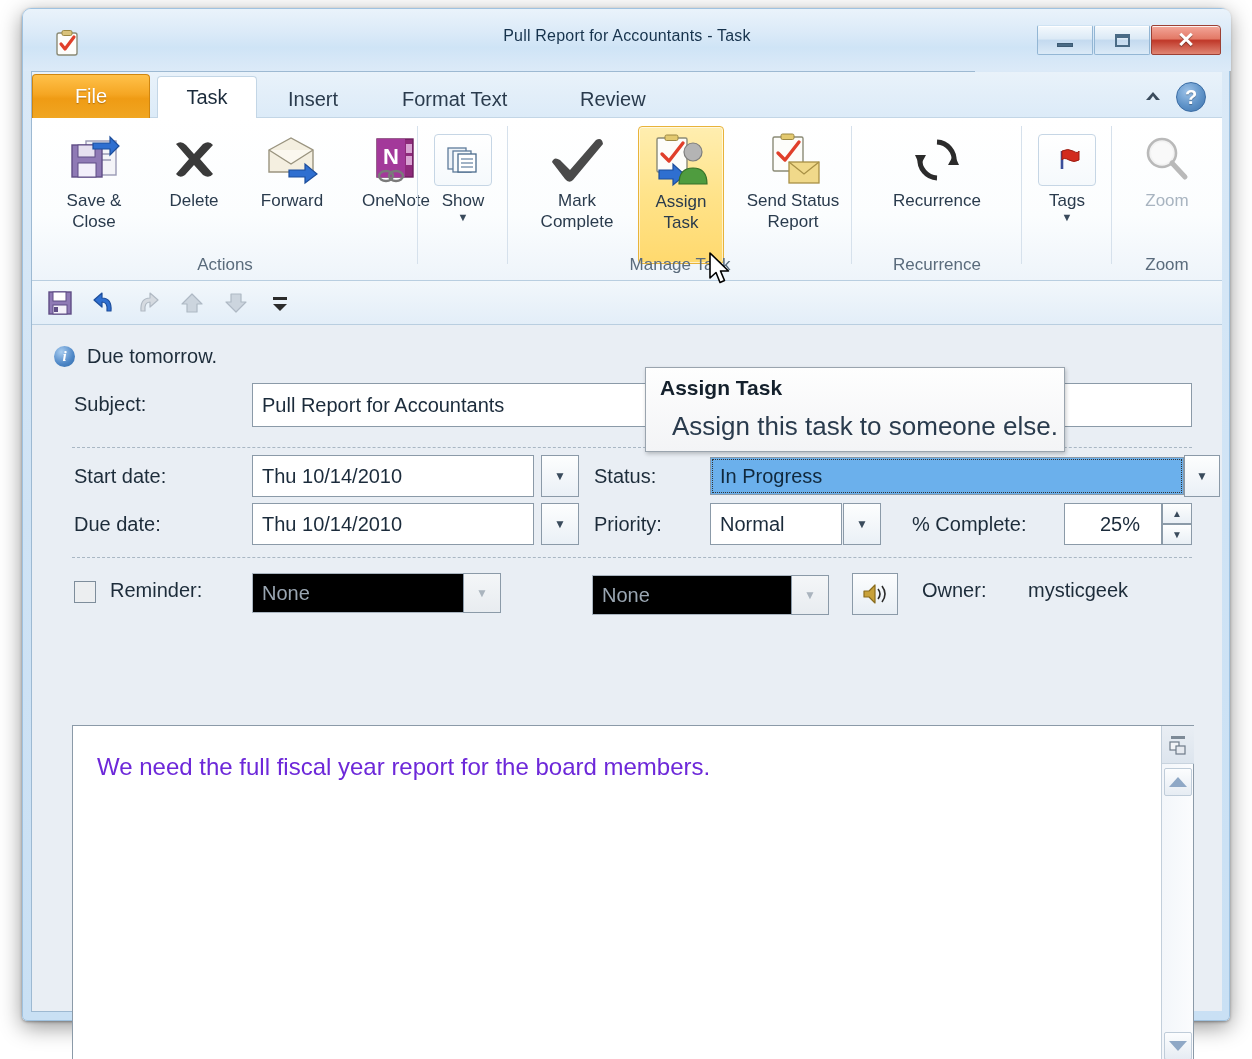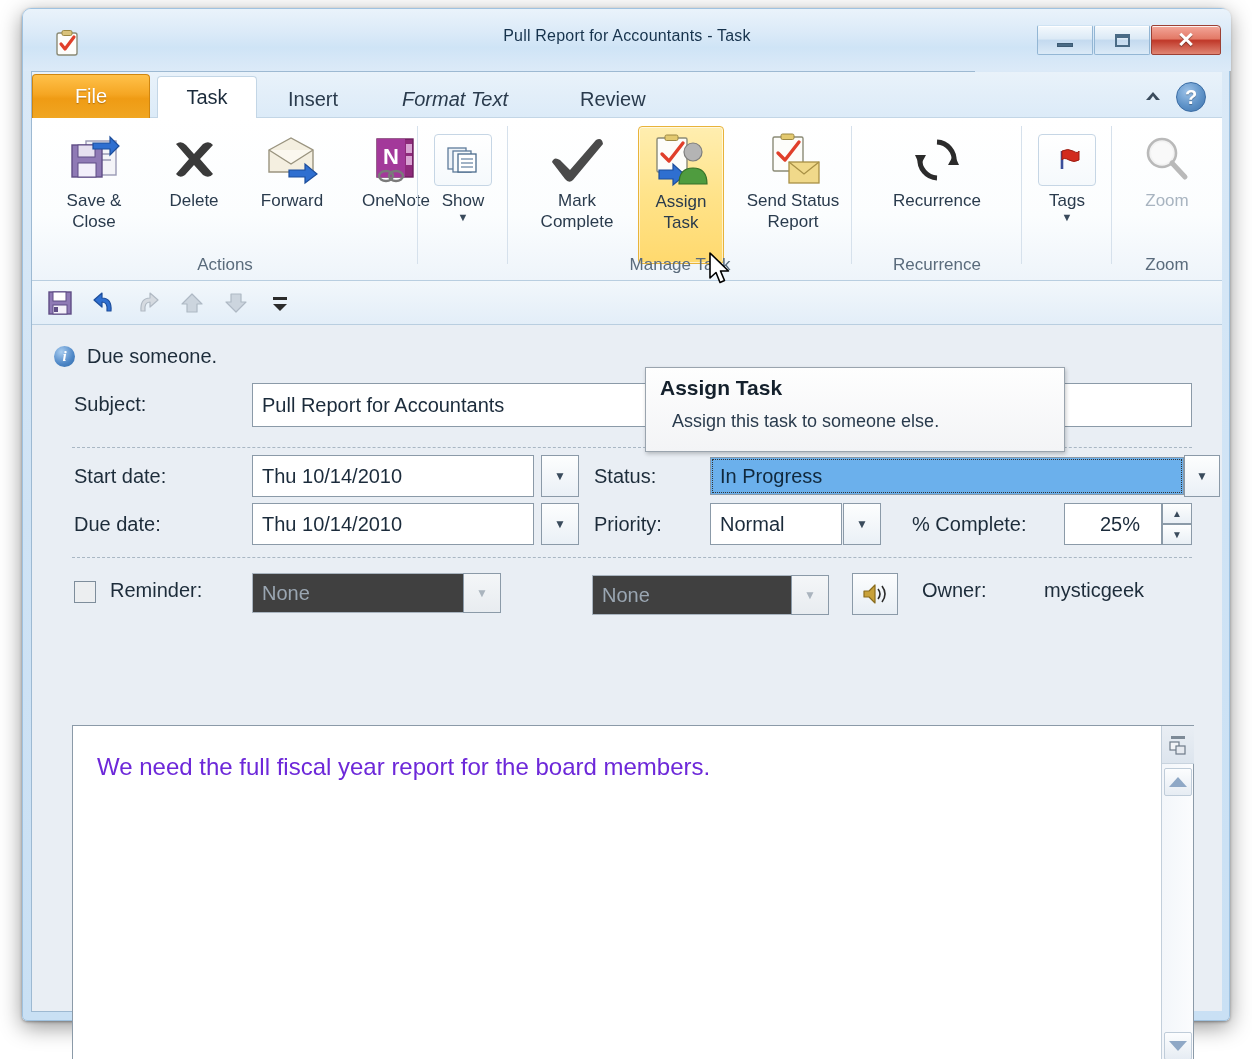--- a/index.html
+++ b/index.html
@@ -169,21 +169,21 @@
   }
   .lbl { position:absolute; font-size:20px; color:#1d2c3a; }
   .fld {
     position:absolute;
     background:#ffffff;
     border:1px solid #8b9aa8;
     display:flex; align-items:center;
     padding-left:9px;
     font-size:20px; color:#1b2b3b;
   }
-  .fld.disabled { background:#404040; color:#9aa6b2; border-color:#a9b4bf; }
+  .fld.disabled { background:#000000; color:#9aa6b2; border-color:#a9b4bf; }
   .dd {
     position:absolute;
     width:38px;
     border:1px solid #8b9aa8;
     background: linear-gradient(180deg,#fdfefe 0%, #eaf0f6 100%);
     display:flex; align-items:center; justify-content:center;
     color:#3a4b5c; font-size:12px;
   }
   .dd.disabled { color:#aab4be; background:linear-gradient(180deg,#f4f6f8 0%,#e8ecf0 100%); }
   .dashline { position:absolute; left:40px; width:1120px; height:0; border-top:1px dashed #a9b7c4; }
@@ -244,21 +244,21 @@
   
   .tooltip {
     position:absolute;
     left:622px; top:358px; width:420px; height:85px;
     background: linear-gradient(180deg,#fefefe 0%, #f3f4f6 100%);
     border:1px solid #9aa4ae;
     box-shadow: 1px 2px 4px rgba(0,0,0,.22);
     z-index: 60;
   }
   .tt-title { position:absolute; left:14px; top:8px; font-size:21px; font-weight:bold; color:#14202c; }
-  .tt-body { position:absolute; left:26px; top:43px; font-size:18px; color:#2a3b4d; }
+  .tt-body { position:absolute; left:26px; top:43px; font-size:26px; color:#2a3b4d; }
   
   .cursor { position:absolute; left:685px; top:243px; z-index:80; }
 </style>
 </head>
 <body>
 
 <div class="desktop">
 
   <div class="window">
 
@@ -283,21 +283,21 @@
           </div>
       </div>
     </div>
 
     <div class="client">
 
       <div class="tabbar">
         <div class="tab-file">File</div>
         <div class="tab active" style="left:125px;width:100px;">Task</div>
         <div class="tab" style="left:238px;">Insert</div>
-        <div class="tab" style="left:352px;font-style:italic;">Format Text</div>
+        <div class="tab" style="left:352px;">Format Text</div>
         <div class="tab" style="left:530px;">Review</div>
         <div class="ribbon-min">
           <svg width="22" height="16" viewBox="0 0 22 16">
               <path d="M4 12 L11 4 L18 12 L14 12 L11 8 L8 12 Z" fill="#3a4b5c"></path>
             </svg>
         </div>
         <div class="help-btn">?</div>
       </div>
 
       <div class="ribbon">
@@ -500,21 +500,21 @@
             <rect x="5" y="6" width="14" height="3" fill="#2b2b2b"></rect>
             <path d="M5 13 L19 13 L12 20 Z" fill="#2b2b2b"></path>
           </svg>
         </span>
       </div>
 
       <div class="form">
 
         <div class="infobar">
           <span class="info-icon">i</span>
-          <span>Due someone.</span>
+          <span>Due tomorrow.</span>
         </div>
 
         <div class="lbl" style="left:42px; top:68px;">Subject:</div>
         <div class="fld" style="left:220px; top:58px; width:940px; height:44px;" placeholder="">Pull Report for Accountants</div>
 
         <div class="dashline" style="top:122px;"></div>
 
         <div class="lbl" style="left:42px; top:140px;">Start date:</div>
 
         <div class="fld" style="left:220px; top:130px; width:282px; height:42px;">Thu 10/14/2010</div>
@@ -550,21 +550,21 @@
 
         <div class="speaker-btn" style="left:820px; top:248px;">
           <svg width="28" height="26" viewBox="0 0 28 26">
             <path d="M3 10 L8 10 L14 4 L14 22 L8 16 L3 16 Z" fill="#c8a13a" stroke="#8a6c1d" stroke-width="1.2" stroke-linejoin="round"></path>
             <path d="M17 8 Q21 13 17 18" stroke="#2b2b2b" stroke-width="1.6" fill="none"></path>
             <path d="M21 5 Q27 13 21 21" stroke="#2b2b2b" stroke-width="1.6" fill="none"></path>
           </svg>
         </div>
 
         <div class="lbl" style="left:890px; top:254px;">Owner:</div>
-        <div class="lbl" style="left:996px; top:254px;margin-left:16px;">mysticgeek</div>
+        <div class="lbl" style="left:996px; top:254px;">mysticgeek</div>
 
         <div class="bodybox">
           <div class="bodytext">We need the full fiscal year report for the board members.</div>
           <div class="vscroll">
             <div class="vsplit">
               <svg width="22" height="22" viewBox="0 0 22 22">
                 <rect x="4" y="2" width="14" height="3" fill="#7d8a97"></rect>
                 <rect x="3" y="8" width="9" height="8" fill="#f2f4f7" stroke="#6e7b89" stroke-width="1.2"></rect>
                 <rect x="9" y="12" width="9" height="8" fill="#e6eaf0" stroke="#6e7b89" stroke-width="1.2"></rect>
               </svg>

